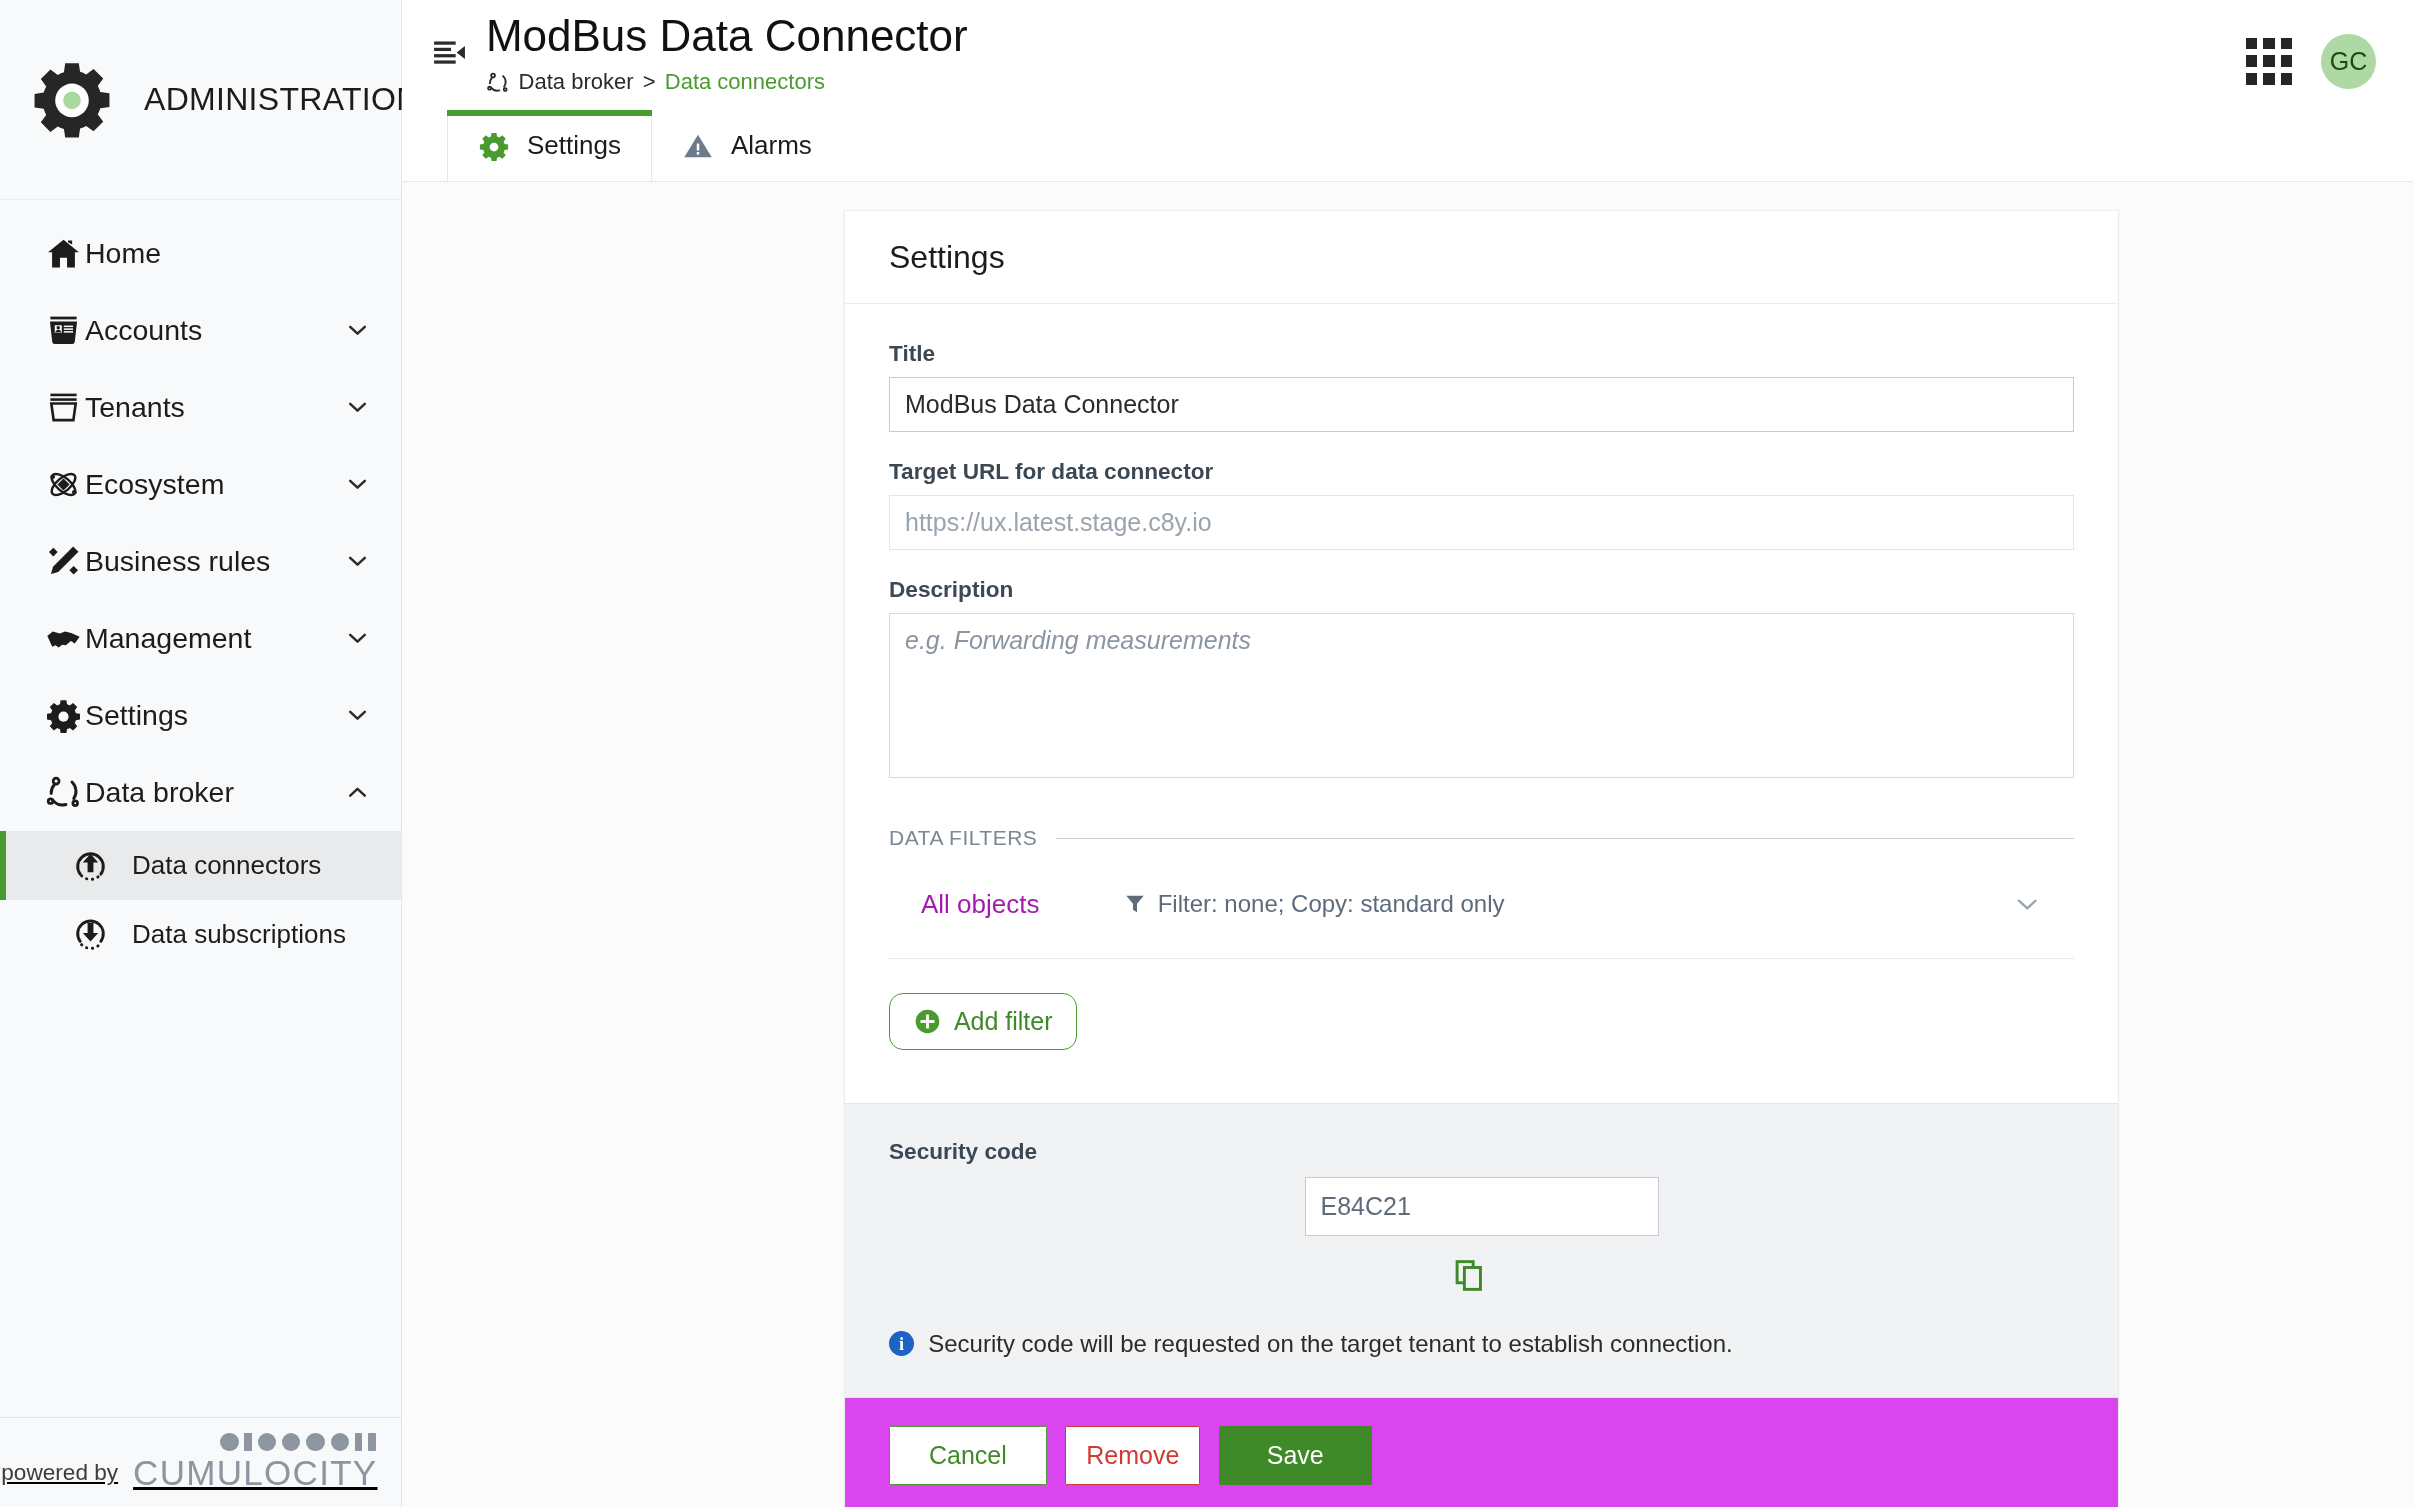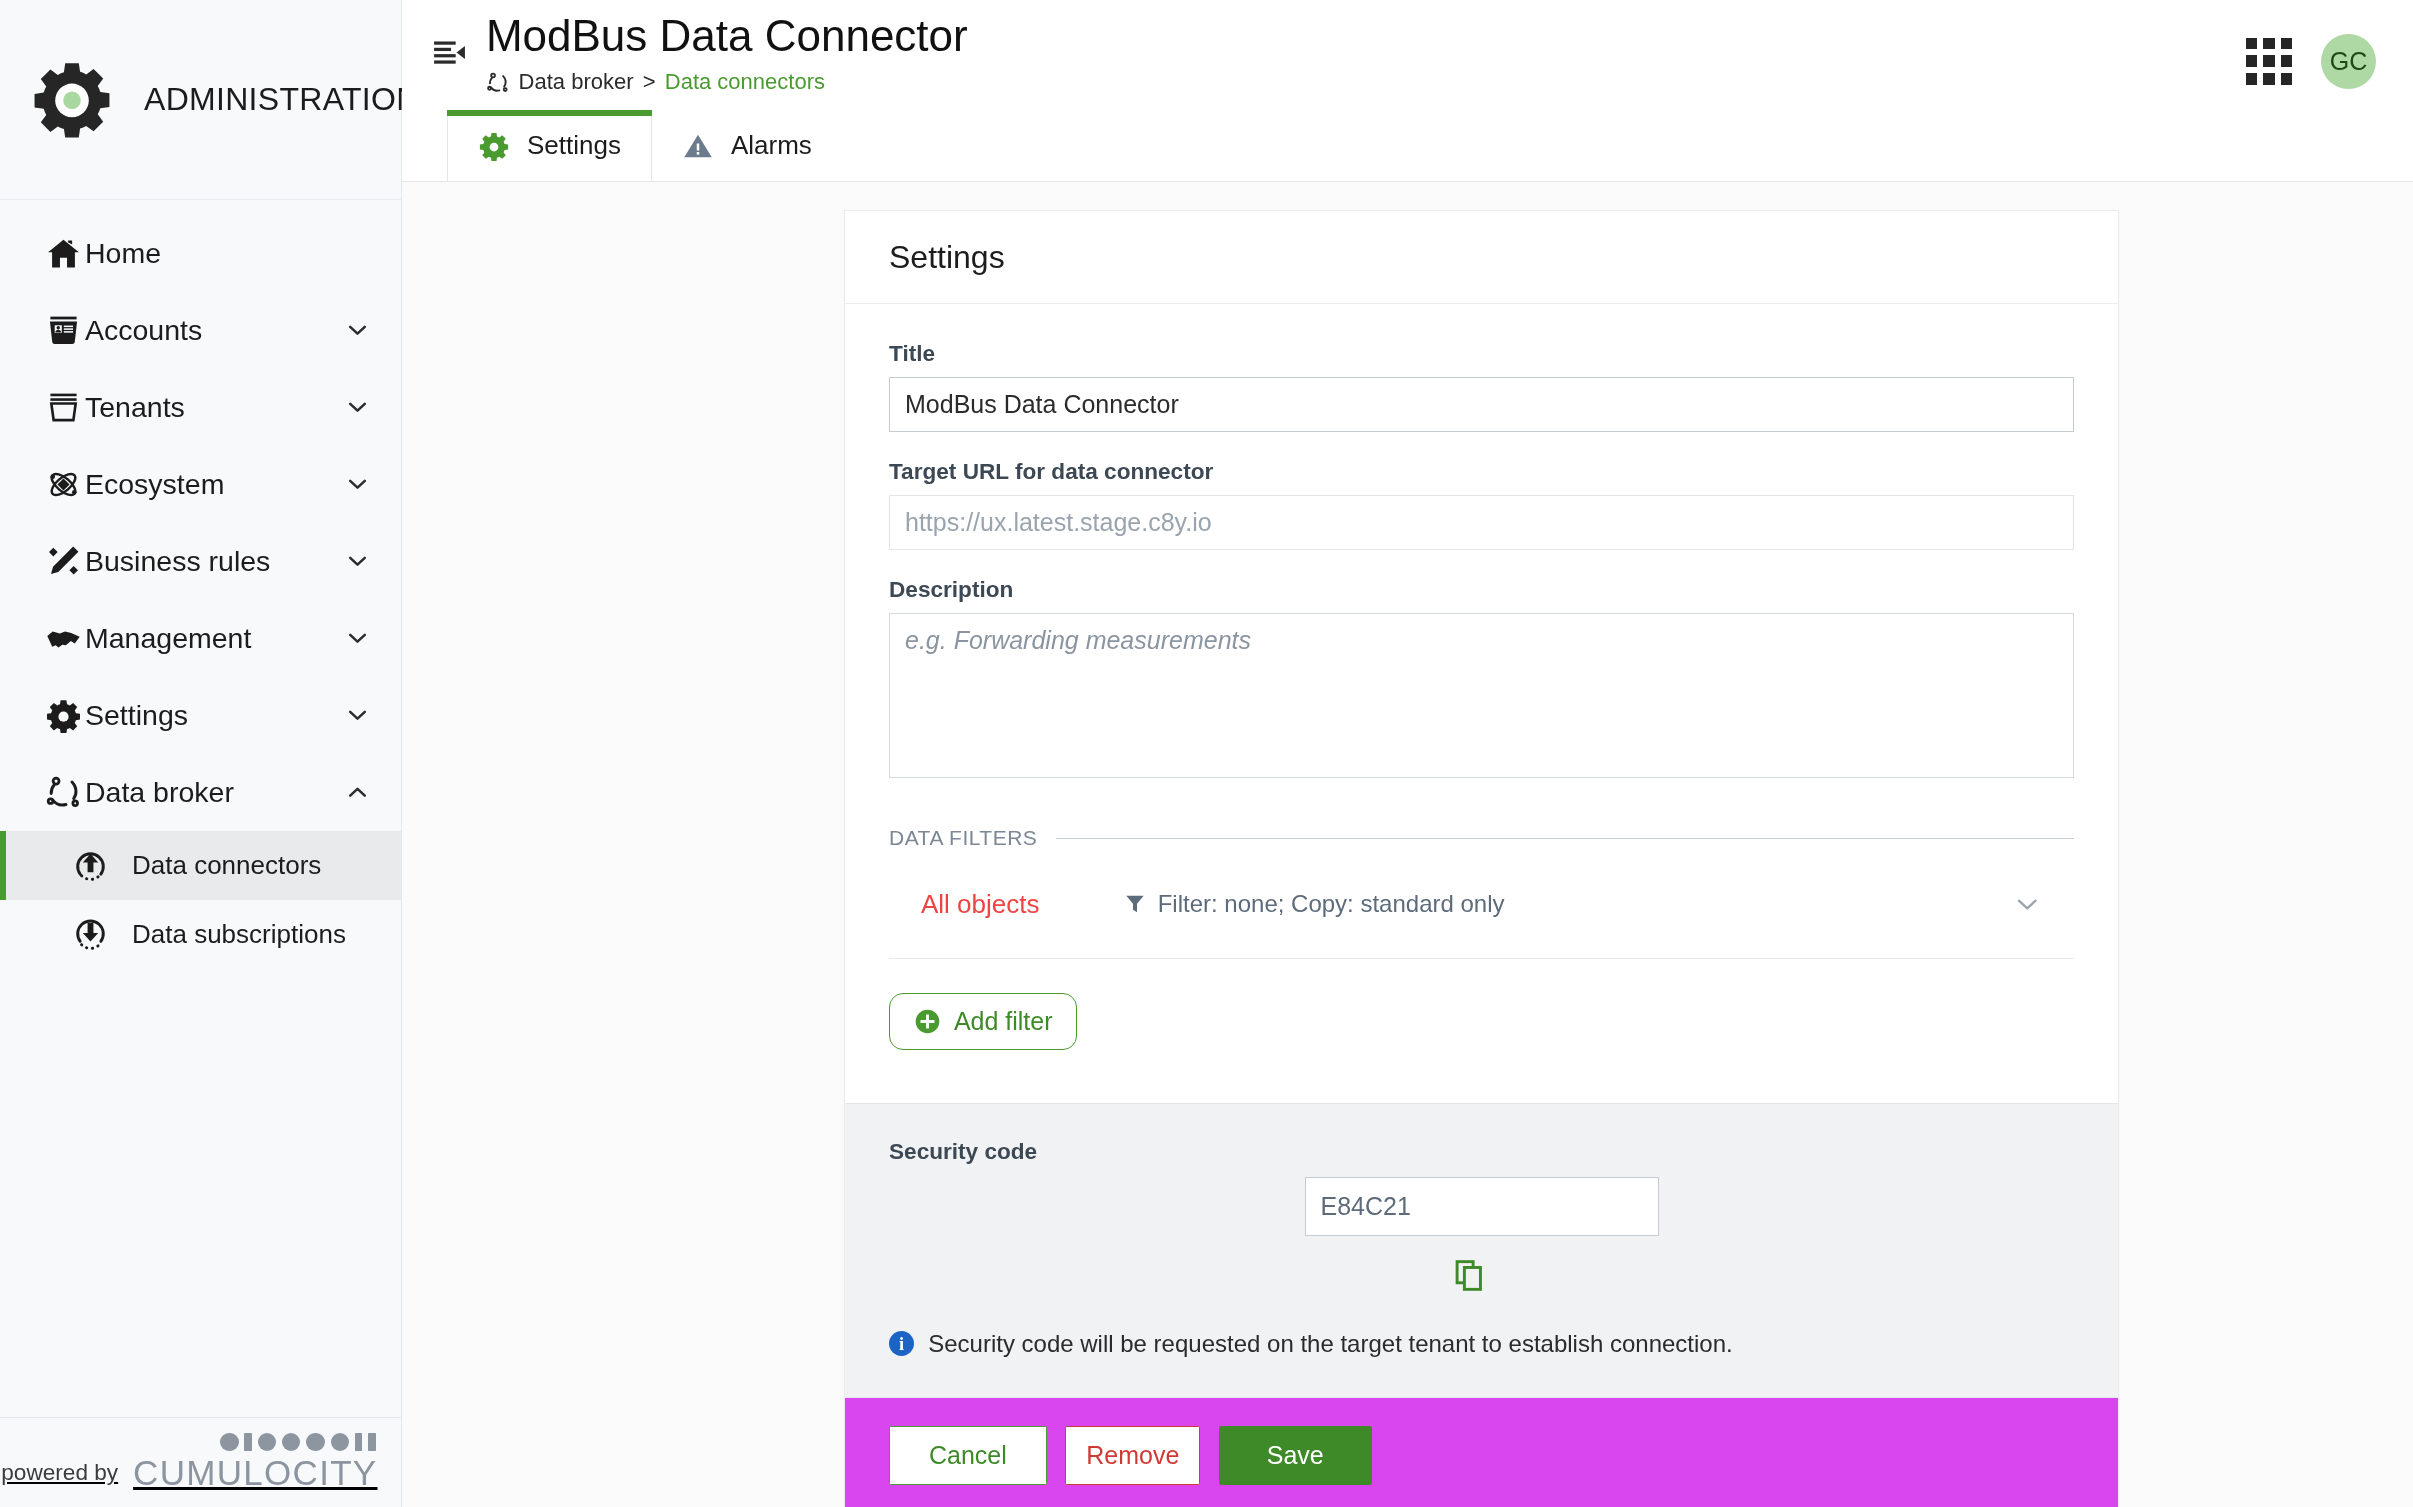--- a/index.html
+++ b/index.html
@@ -216,21 +216,21 @@
   }
   .legend-line { flex: 1 1 auto; height: 0.8px; background: #c9cfd6; }
 
   .filter-row {
     display: flex; align-items: center;
     padding: 32px 0 35px 0;
     border-bottom: 0.8px solid #e6e9ec;
     cursor: pointer;
   }
   .filter-name {
-    font-size: 26px; color: #ef4444;
+    font-size: 26px; color: #a21caf;
     width: 235px; flex: 0 0 235px; padding-left: 32px;
   }
   .filter-desc {
     display: flex; align-items: center; gap: 11.7px;
     font-size: 24px; color: #5d6b7a; flex: 1 1 auto;
   }
   .filter-desc .funnel { width: 22px; height: 22px; flex: 0 0 22px; color: #5d6b7a; }
   .filter-chev {
     width: 37px; height: 37px; flex: 0 0 37px;
     display: flex; align-items: center; justify-content: center;

